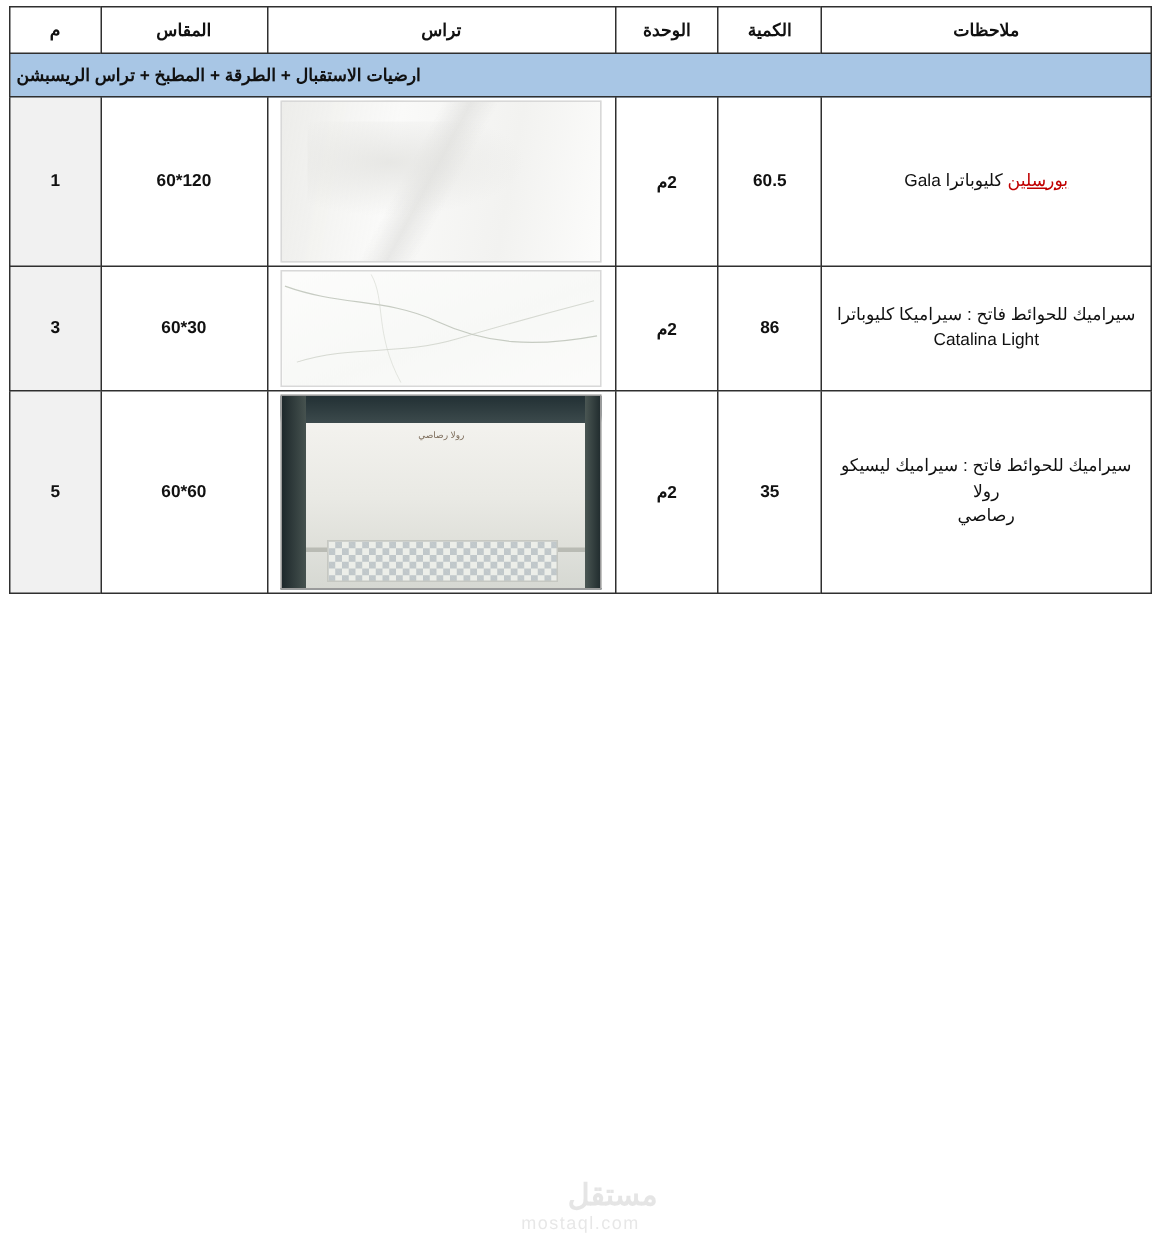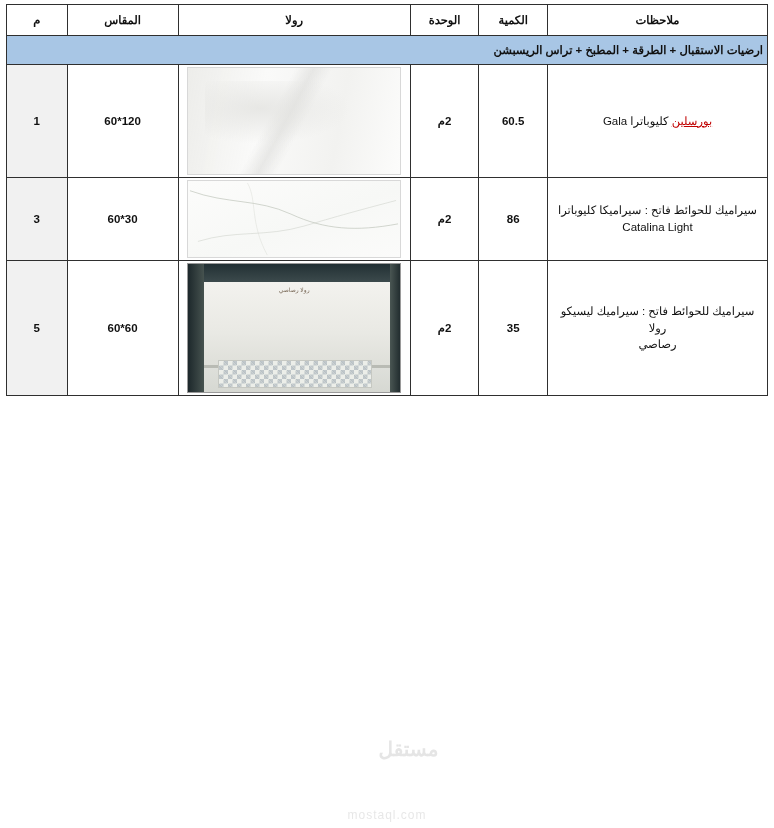--- a/index.html
+++ b/index.html
@@ -46,21 +46,21 @@
   col.c-unit   { width: 68px; }
   col.c-type   { width: 230px; }
   col.c-size   { width: 110px; }
   col.c-no     { width: 60px; }
 
   tr.section td {
     background: #a8c6e5;
     font-weight: bold;
     font-size: 11.5px;
     height: 24px;
-    text-align: right;
+    text-align: left;
     color: #111;
   }
   td.notes {
     text-align: center;
     line-height: 1.45;
     font-size: 11.5px;
     font-weight: normal;
     padding: 4px 8px;
   }
   td.notes .ltr {
@@ -171,21 +171,20 @@
     letter-spacing: 1px;
     font-weight: bold;
     line-height: 1.1;
     padding-left: 43px;
   }
   .watermark .wm-en {
     font-size: 12px;
     color: #d4d4d4;
     letter-spacing: 1px;
     direction: ltr;
-    margin-top: 48px;
   }
 </style>
 </head>
 <body>
 
 <div class="sheet">
 
   <table class="boq">
     <colgroup>
       <col class="c-notes">
@@ -193,21 +192,21 @@
         <col class="c-unit">
         <col class="c-type">
         <col class="c-size">
         <col class="c-no">
     </colgroup>
     <thead>
       <tr>
         <th>ملاحظات</th>
         <th>الكمية</th>
         <th>الوحدة</th>
-        <th>رولا</th>
+        <th>تراس</th>
         <th>المقاس</th>
         <th>م</th>
       </tr>
     </thead>
     <tbody>
 
       <tr class="section">
         <td colspan="6">ارضيات الاستقبال + الطرقة + المطبخ + تراس الريسبشن</td>
       </tr>
       <tr>

